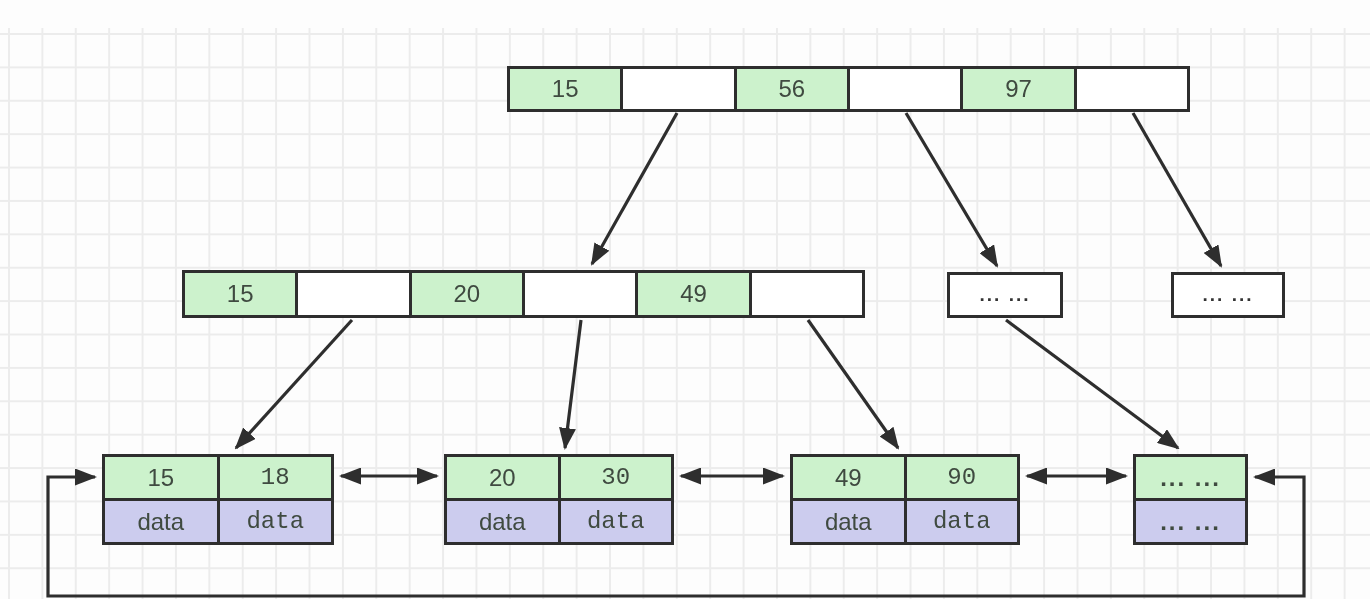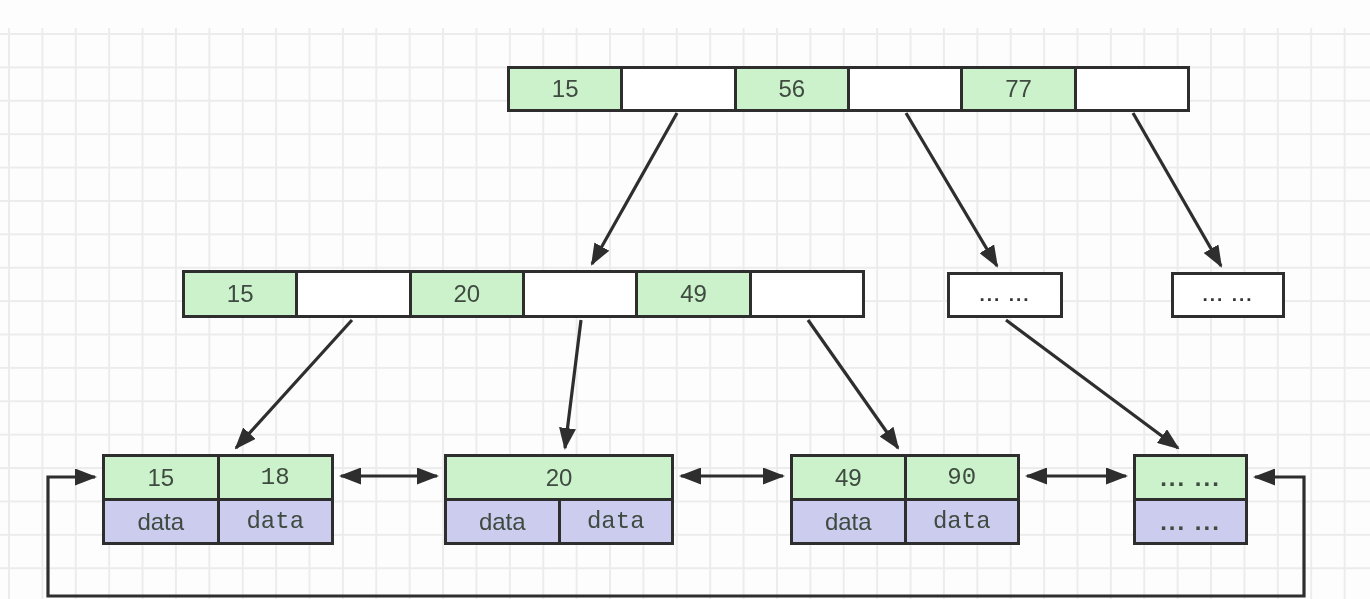--- a/index.html
+++ b/index.html
@@ -122,21 +122,21 @@
     <line x1="1027" y1="448" x2="1126" y2="448" marker-start="url(#ah)" marker-end="url(#ah)"></line>
 
     <path class="link" d="M 1255,449 H 1304 V 568 H 48 V 449 H 95" marker-start="url(#ah)" marker-end="url(#ah)"></path>
   </svg>
 
   <div class="node root-node">
     <div class="cell key">15</div>
     <div class="cell empty"></div>
     <div class="cell key">56</div>
     <div class="cell empty"></div>
-    <div class="cell key">77</div>
+    <div class="cell key">97</div>
     <div class="cell empty"></div>
   </div>
 
   <div class="node internal-node">
     <div class="cell key">15</div>
     <div class="cell empty"></div>
     <div class="cell key">20</div>
     <div class="cell empty"></div>
     <div class="cell key">49</div>
     <div class="cell empty"></div>
@@ -156,20 +156,21 @@
     </div>
     <div class="leaf-row values">
       <div class="cell data">data</div>
       <div class="cell data">data</div>
     </div>
   </div>
 
   <div class="leaf leaf-2">
     <div class="leaf-row keys">
       <div class="cell key">20</div>
+      <div class="cell key">30</div>
     </div>
     <div class="leaf-row values">
       <div class="cell data">data</div>
       <div class="cell data">data</div>
     </div>
   </div>
 
   <div class="leaf leaf-3">
     <div class="leaf-row keys">
       <div class="cell key">49</div>

